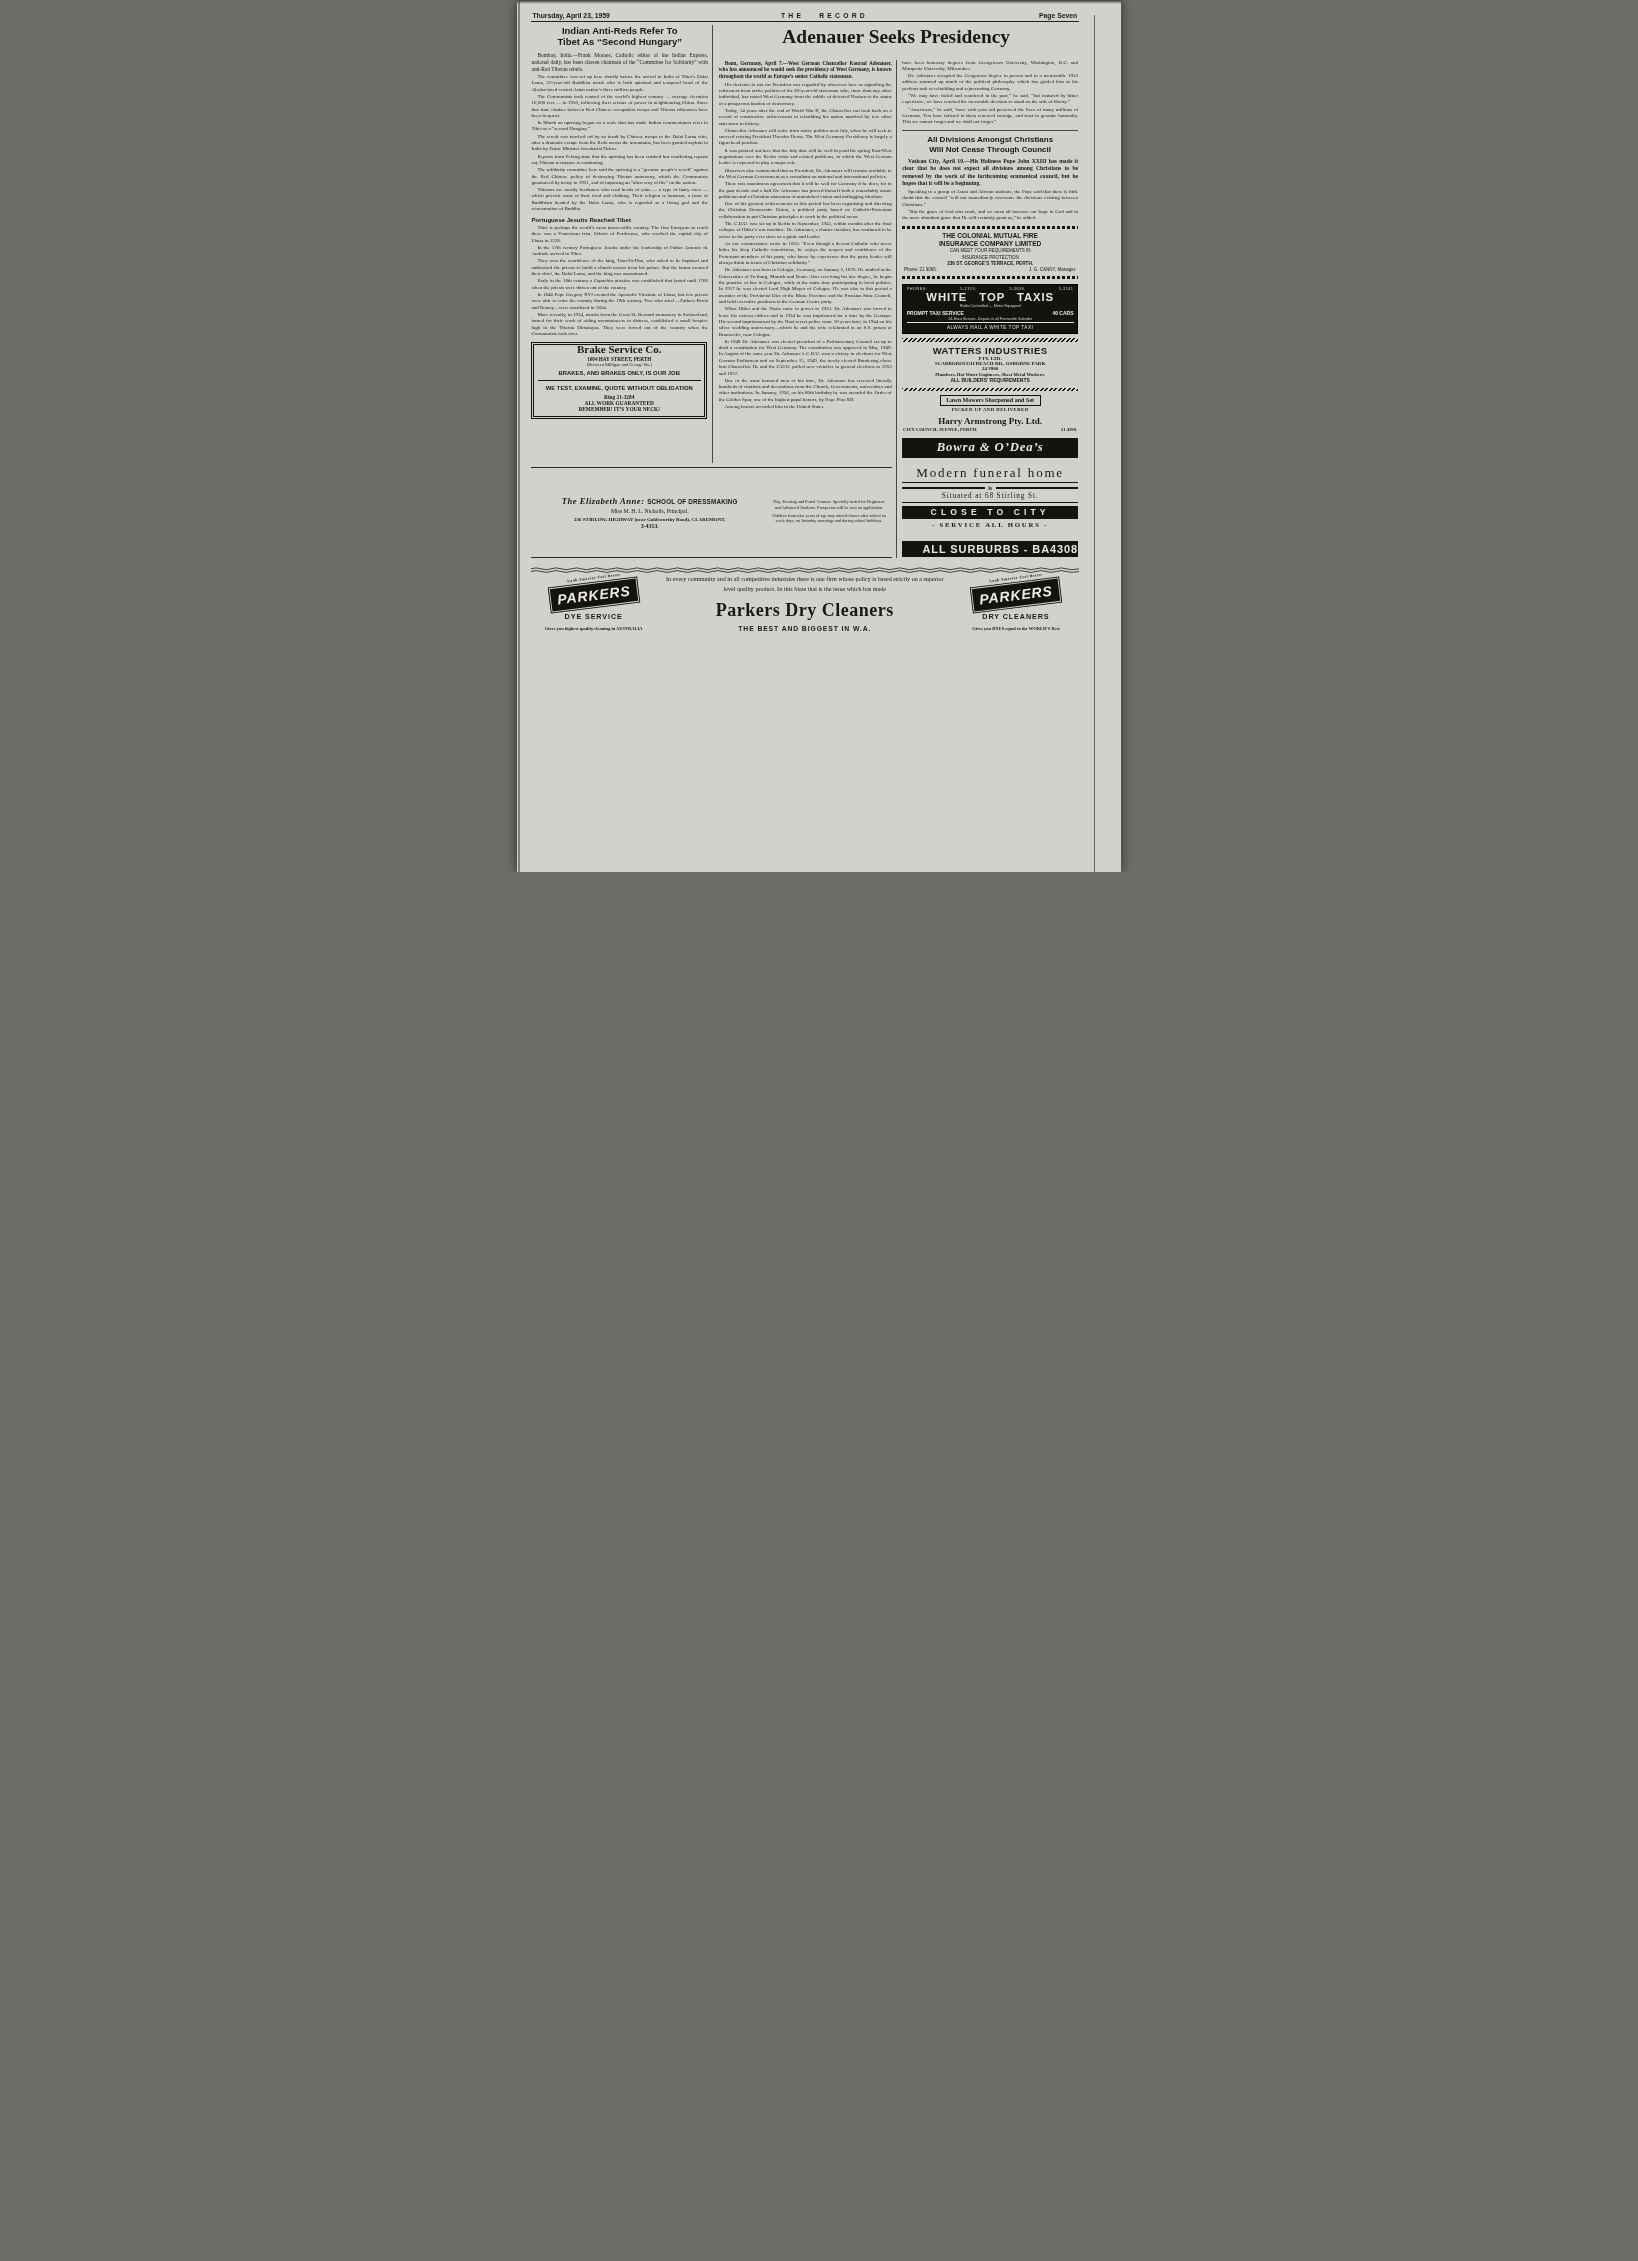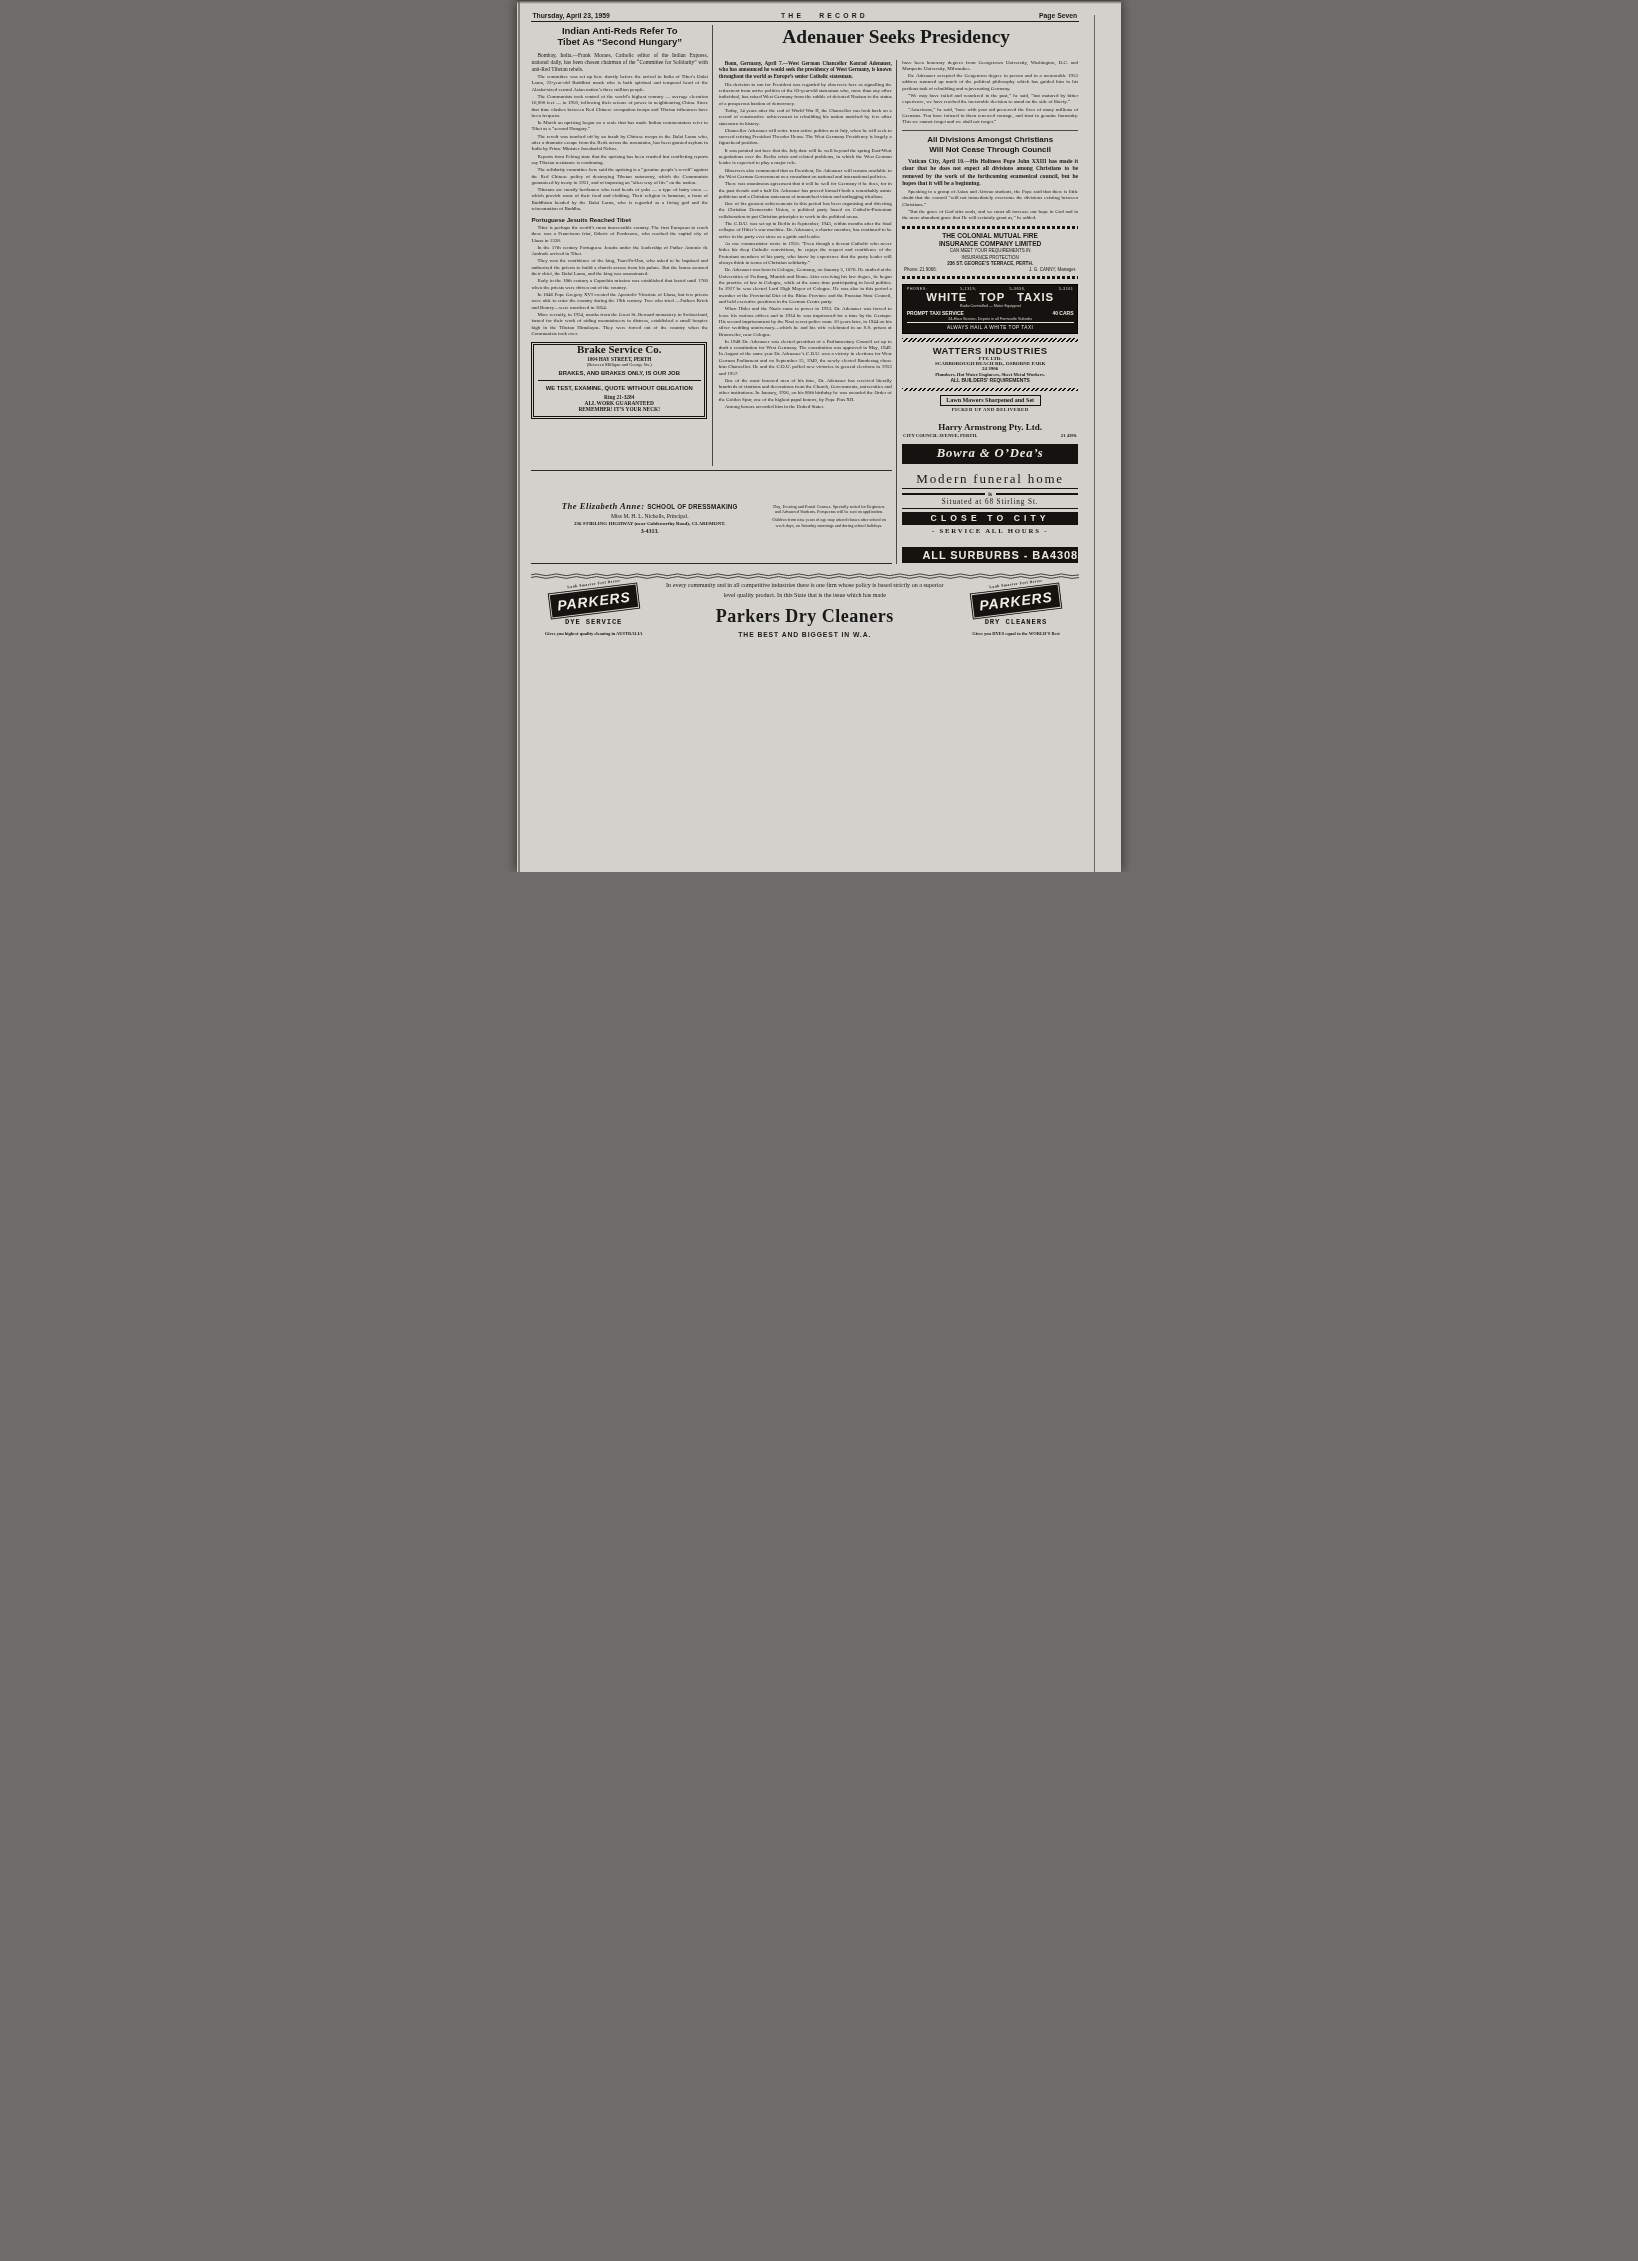--- a/index.html
+++ b/index.html
@@ -74,21 +74,21 @@
   .watters-pty { font-weight:bold; font-size:5px; }
   .watters-addr { font-weight:bold; font-size:5px; }
   .watters-phone { font-weight:bold; font-size:5px; }
   .watters-trades { font-weight:bold; font-size:4.7px; margin-top:0.9px; }
   .watters-req { font-family:"Liberation Sans", sans-serif; font-weight:bold; font-size:5px; }
 
   
   .armstrong { text-align:center; margin-top:2.7px; }
   .armstrong-box { display:inline-block; border:0.9px solid #14130f; padding:1.4px 5.4px; font-weight:bold; font-size:6.1px; }
   .armstrong-del { font-size:4.7px; font-weight:bold; margin-top:1.4px; letter-spacing:0.5px; }
-  .armstrong-name { font-weight:bold; font-size:9px; margin-top:10px; }
+  .armstrong-name { font-weight:bold; font-size:9px; margin-top:4px; }
   .armstrong-row { display:flex; justify-content:space-between; font-weight:bold; font-size:4.7px; margin-top:1.4px; padding:0 0.9px; }
 
   
   .bowra { margin-top:5.4px; }
   .bowra-banner { background:#14130f; color:#e8e6df; text-align:center; font-size:12.7px; font-weight:bold; font-style:italic; padding:1.8px 0.9px 3.2px 0.9px; letter-spacing:0.9px; }
   .bowra-line1 { text-align:center; font-size:13px; letter-spacing:1.8px; margin-top:7px; border-bottom:0.5px solid #14130f; padding-bottom:1.4px; }
   .bowra-is { display:flex; align-items:center; gap:3.6px; margin-top:1.8px; font-size:5.9px; font-weight:bold; }
   .bowra-is .bar { flex:1; height:1.8px; background:#14130f; }
   .bowra-line3 { text-align:center; font-size:7.2px; letter-spacing:0.9px; margin-top:1.4px; border-bottom:0.5px solid #14130f; padding-bottom:1.4px; }
   .bowra-close { background:#14130f; color:#e8e6df; text-align:center; font-family:"Liberation Sans", sans-serif; font-weight:bold; font-size:8.6px; letter-spacing:4.1px; margin-top:3.2px; padding:1.4px 0 1.8px 0; }
@@ -106,21 +106,21 @@
   .eliz-right { width:34%; font-size:4.3px; line-height:1.3; text-align:center; padding:0 2.7px; }
   .eliz-right p { margin:0 0 2.3px 0; }
 
   
   .parkers { margin:6.3px 42px 0 13.6px; position:relative; padding-top:2.7px; }
   .wavy { display:block; width:100%; height:6.3px; }
   .parkers-body { display:flex; align-items:flex-start; }
   .pk-side { width:23%; text-align:center; padding-top:2.7px; }
   .pk-small { font-size:3.8px; font-weight:bold; transform:rotate(-7deg); letter-spacing:0.5px; }
   .pk-box { display:inline-block; transform:rotate(-7deg); background:#14130f; color:#efede6; font-family:"Liberation Sans", sans-serif; font-weight:bold; font-style:italic; font-size:14px; letter-spacing:0.9px; padding:4.5px 8.1px 5.4px 8.1px; margin-top:1.8px; box-shadow:inset 0 0 0 0.9px #14130f, inset 0 0 0 1.8px #d3d1cb; }
-  .pk-service { font-family:Liberation Mono, monospace; font-weight:bold; font-size:7.2px; letter-spacing:0.9px; margin-top:4.5px; }
+  .pk-service { font-family:Liberation Sans, sans-serif; font-weight:bold; font-size:7.2px; letter-spacing:0.9px; margin-top:4.5px; }
   .pk-note { font-size:4.5px; font-weight:bold; margin-top:4.5px; line-height:1.25; }
   .pk-mid { width:54%; text-align:center; padding:1.8px 8.1px 0 8.1px; }
   .pk-intro { font-size:6.1px; line-height:1.5; text-align:center; margin:0; }
   .pk-name { font-size:18px; font-weight:bold; margin:6.3px 0 3.6px 0; letter-spacing:0.5px; }
   .pk-slogan { font-family:"Liberation Sans", sans-serif; font-weight:bold; font-size:6.8px; letter-spacing:0.9px; }
 </style>
 </head>
 <body>
 
 <div class="page">

